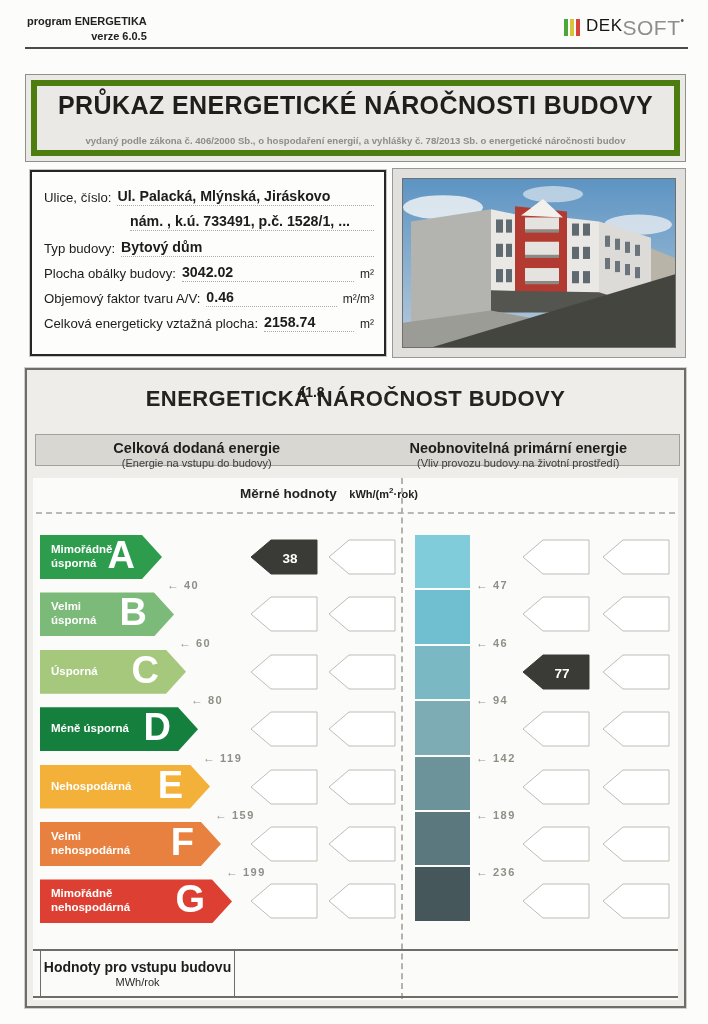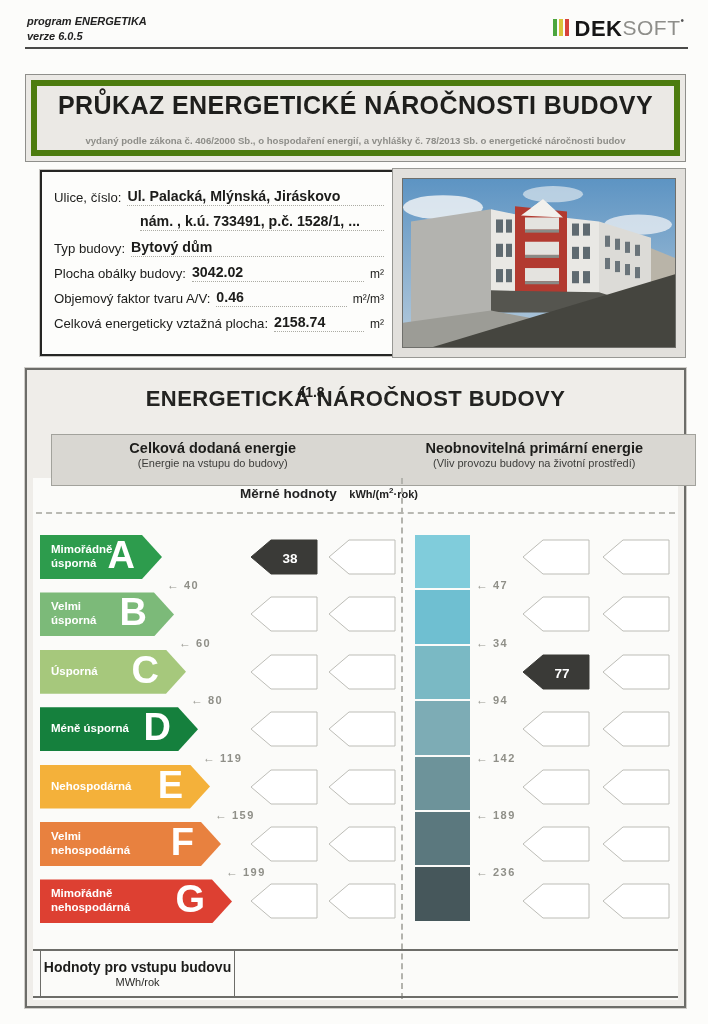--- a/index.html
+++ b/index.html
@@ -2,39 +2,39 @@
 <html><head>
 <meta charset="utf-8">
 <style>
   html,body{margin:0;padding:0;background:#ffffff;}
   .page{position:relative;width:708px;height:1024px;background:#fcfcfa;
         font-family:"Liberation Sans", sans-serif;color:#1c1c1a;overflow:hidden;}
 
   
   .top-header{position:absolute;left:25px;top:10px;width:663px;height:37px;
               border-bottom:2px solid #4a4a48;}
-  .program-info{position:absolute;left:2px;top:4px;font-style:italic;font-weight:bold;
-                font-size:11px;line-height:1.35;color:#222;}
+  .program-info{position:absolute;left:2px;top:4px;font-weight:bold;
+                font-size:11px;line-height:1.35;color:#222;text-align:right;}
   .logo{position:absolute;right:4px;top:6px;display:flex;align-items:flex-start;}
   .logo-bars{display:flex;align-items:flex-end;margin-right:4px;margin-top:3px;}
   .logo-bar{width:4px;height:17px;margin-right:2px;}
-  .logo-dek{font-weight:bold;font-size:22px;color:#161616;letter-spacing:.5px;}
+  .logo-dek{font-weight:normal;font-size:17px;color:#161616;letter-spacing:.5px;}
   .logo-soft{font-size:21px;color:#8e8e8a;letter-spacing:.5px;}
   .logo-mark{font-size:10px;color:#55555;vertical-align:top;line-height:10px;color:#555;}
 
   
   .title-box{position:absolute;left:25px;top:74px;width:661px;height:88px;
              background:#ebe9e5;border:1px solid #8f8f8b;box-sizing:border-box;}
   .title-inner{position:absolute;inset:5px;border:6px solid #4d7c0f;
                display:flex;flex-direction:column;align-items:center;justify-content:center;}
   .cert-title{font-size:25px;font-weight:bold;color:#1e1e1c;letter-spacing:.4px;white-space:nowrap;}
   .cert-subtitle{font-size:9.6px;font-weight:bold;color:#8d8d88;margin-top:15px;white-space:nowrap;}
 
   
-  .info-box{position:absolute;left:40px;top:170px;width:356px;height:186px;
+  .info-box{position:absolute;left:30px;top:170px;width:356px;height:186px;
             border:2px solid #262624;outline:1px solid #c8c6c2;background:#fdfdfb;
             box-sizing:border-box;padding:9px 10px 4px 12px;}
   .info-line{display:flex;align-items:flex-end;min-height:25.2px;font-size:13.2px;}
   .info-label{white-space:nowrap;padding-right:6px;padding-bottom:1px;}
   .info-spacer{width:86px;flex:none;}
   .info-value{font-weight:bold;font-size:14.2px;flex:1;border-bottom:1px dotted #acaca4;
               padding-bottom:1px;white-space:nowrap;}
   .info-unit{font-size:12px;padding-left:6px;padding-bottom:1px;white-space:nowrap;}
 
   
@@ -44,21 +44,21 @@
                position:relative;overflow:hidden;box-sizing:border-box;}
   .photo-inner svg{display:block;width:100%;height:100%;}
 
   
   .section-box{position:absolute;left:25px;top:368px;width:661px;height:640px;
                border:2px solid #6d6d69;outline:1px solid #cfcdc9;background:#efede9;
                box-sizing:border-box;}
   .chart-bg{position:absolute;left:6px;right:6px;top:108px;bottom:6px;background:#fbfbf9;}
   .section-title{position:absolute;top:16px;left:0;width:100%;text-align:center;
                  font-size:22px;font-weight:bold;color:#232321;letter-spacing:.4px;}
-  .col-headers{position:absolute;left:24px;top:64px;width:645px;height:52px;
+  .col-headers{position:absolute;left:8px;top:64px;width:645px;height:32px;
                background:#d9d7d2;border:1px solid #a2a29c;box-sizing:border-box;display:flex;}
   .col-head{width:50%;text-align:center;padding-top:5px;box-sizing:border-box;}
   .col-head-title{font-size:14.5px;font-weight:bold;color:#1d1d1b;}
   .col-head-sub{font-size:11px;color:#3c3c3a;margin-top:1px;}
 
   .scale-row{position:absolute;top:114px;left:0;width:568px;text-align:center;}
   .scale-label{font-size:13.5px;font-weight:bold;color:#222;margin-left:36px;}
   .scale-unit{font-size:11px;font-weight:bold;color:#222;margin-left:8px;}
   .scale-unit sup{font-size:8px;}
 
@@ -362,21 +362,21 @@
         <div class="thr" style="left: 449px; top: 207.4px;">
           <span class="thr-arr">←</span>
           <span class="thr-val">47</span>
         </div>
         <div class="thr" style="left: 152px; top: 264.8px;">
           <span class="thr-arr">←</span>
           <span class="thr-val">60</span>
         </div>
         <div class="thr" style="left: 449px; top: 264.8px;">
           <span class="thr-arr">←</span>
-          <span class="thr-val">34</span>
+          <span class="thr-val">46</span>
         </div>
         <div class="thr" style="left: 164px; top: 322.2px;">
           <span class="thr-arr">←</span>
           <span class="thr-val">80</span>
         </div>
         <div class="thr" style="left: 449px; top: 322.2px;">
           <span class="thr-arr">←</span>
           <span class="thr-val">94</span>
         </div>
         <div class="thr" style="left: 176px; top: 379.6px;">

